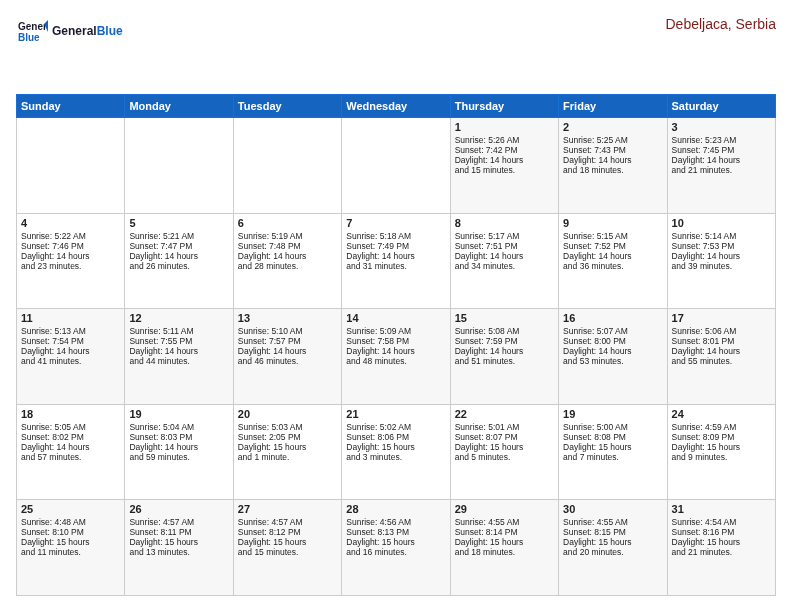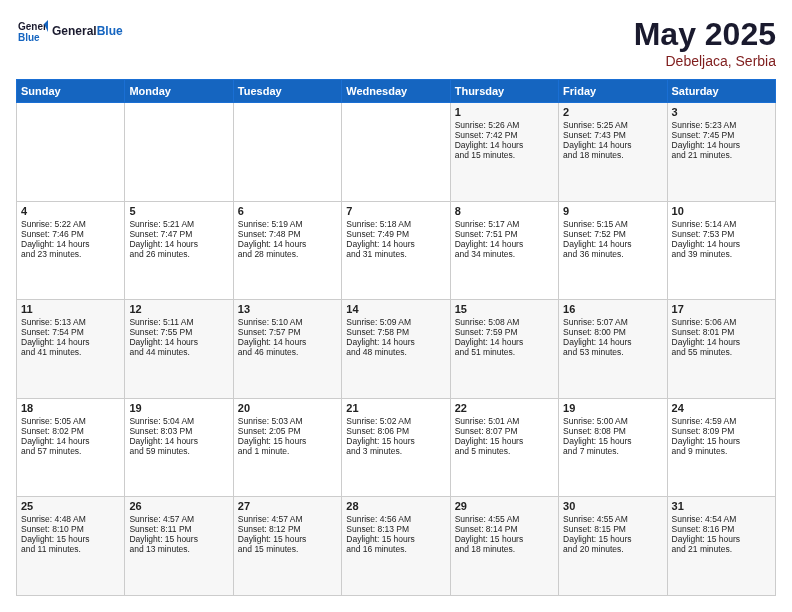--- a/index.html
+++ b/index.html
@@ -43,20 +43,21 @@
     .location {
       font-size: 14px;
       color: #7f1d1d;
     }
     .calendar {
       flex: 1;
       border: 1px solid #ccc;
       border-collapse: collapse;
       width: 100%;
       table-layout: fixed;
+      margin-top: 36px;
     }
     .calendar th {
       background: #1565c0;
       color: #fff;
       font-size: 11px;
       font-weight: bold;
       padding: 5px 4px;
       text-align: left;
       border: 1px solid #1a6fd4;
     }
@@ -96,21 +97,20 @@
         <text x="2" y="25" font-size="10" font-weight="bold" fill="#1565c0">Blue</text>
         <polygon points="28,8 32,4 32,16" fill="#1565c0"></polygon>
       </svg>
       <div>
         <div style="font-size:12px; font-weight:bold; color:#1a1a2e; line-height:1.1;">
           <span style="color:#1a1a2e">General</span><span style="color:#1565c0">Blue</span>
         </div>
       </div>
     </div>
     <div class="title-block">
-      <div class="month-title">May 2025</div>
       <div class="location">Debeljaca, Serbia</div>
     </div>
   </div>
 
   <table class="calendar">
     <thead>
       <tr>
         <th>Sunday</th>
         <th>Monday</th>
         <th>Tuesday</th>

